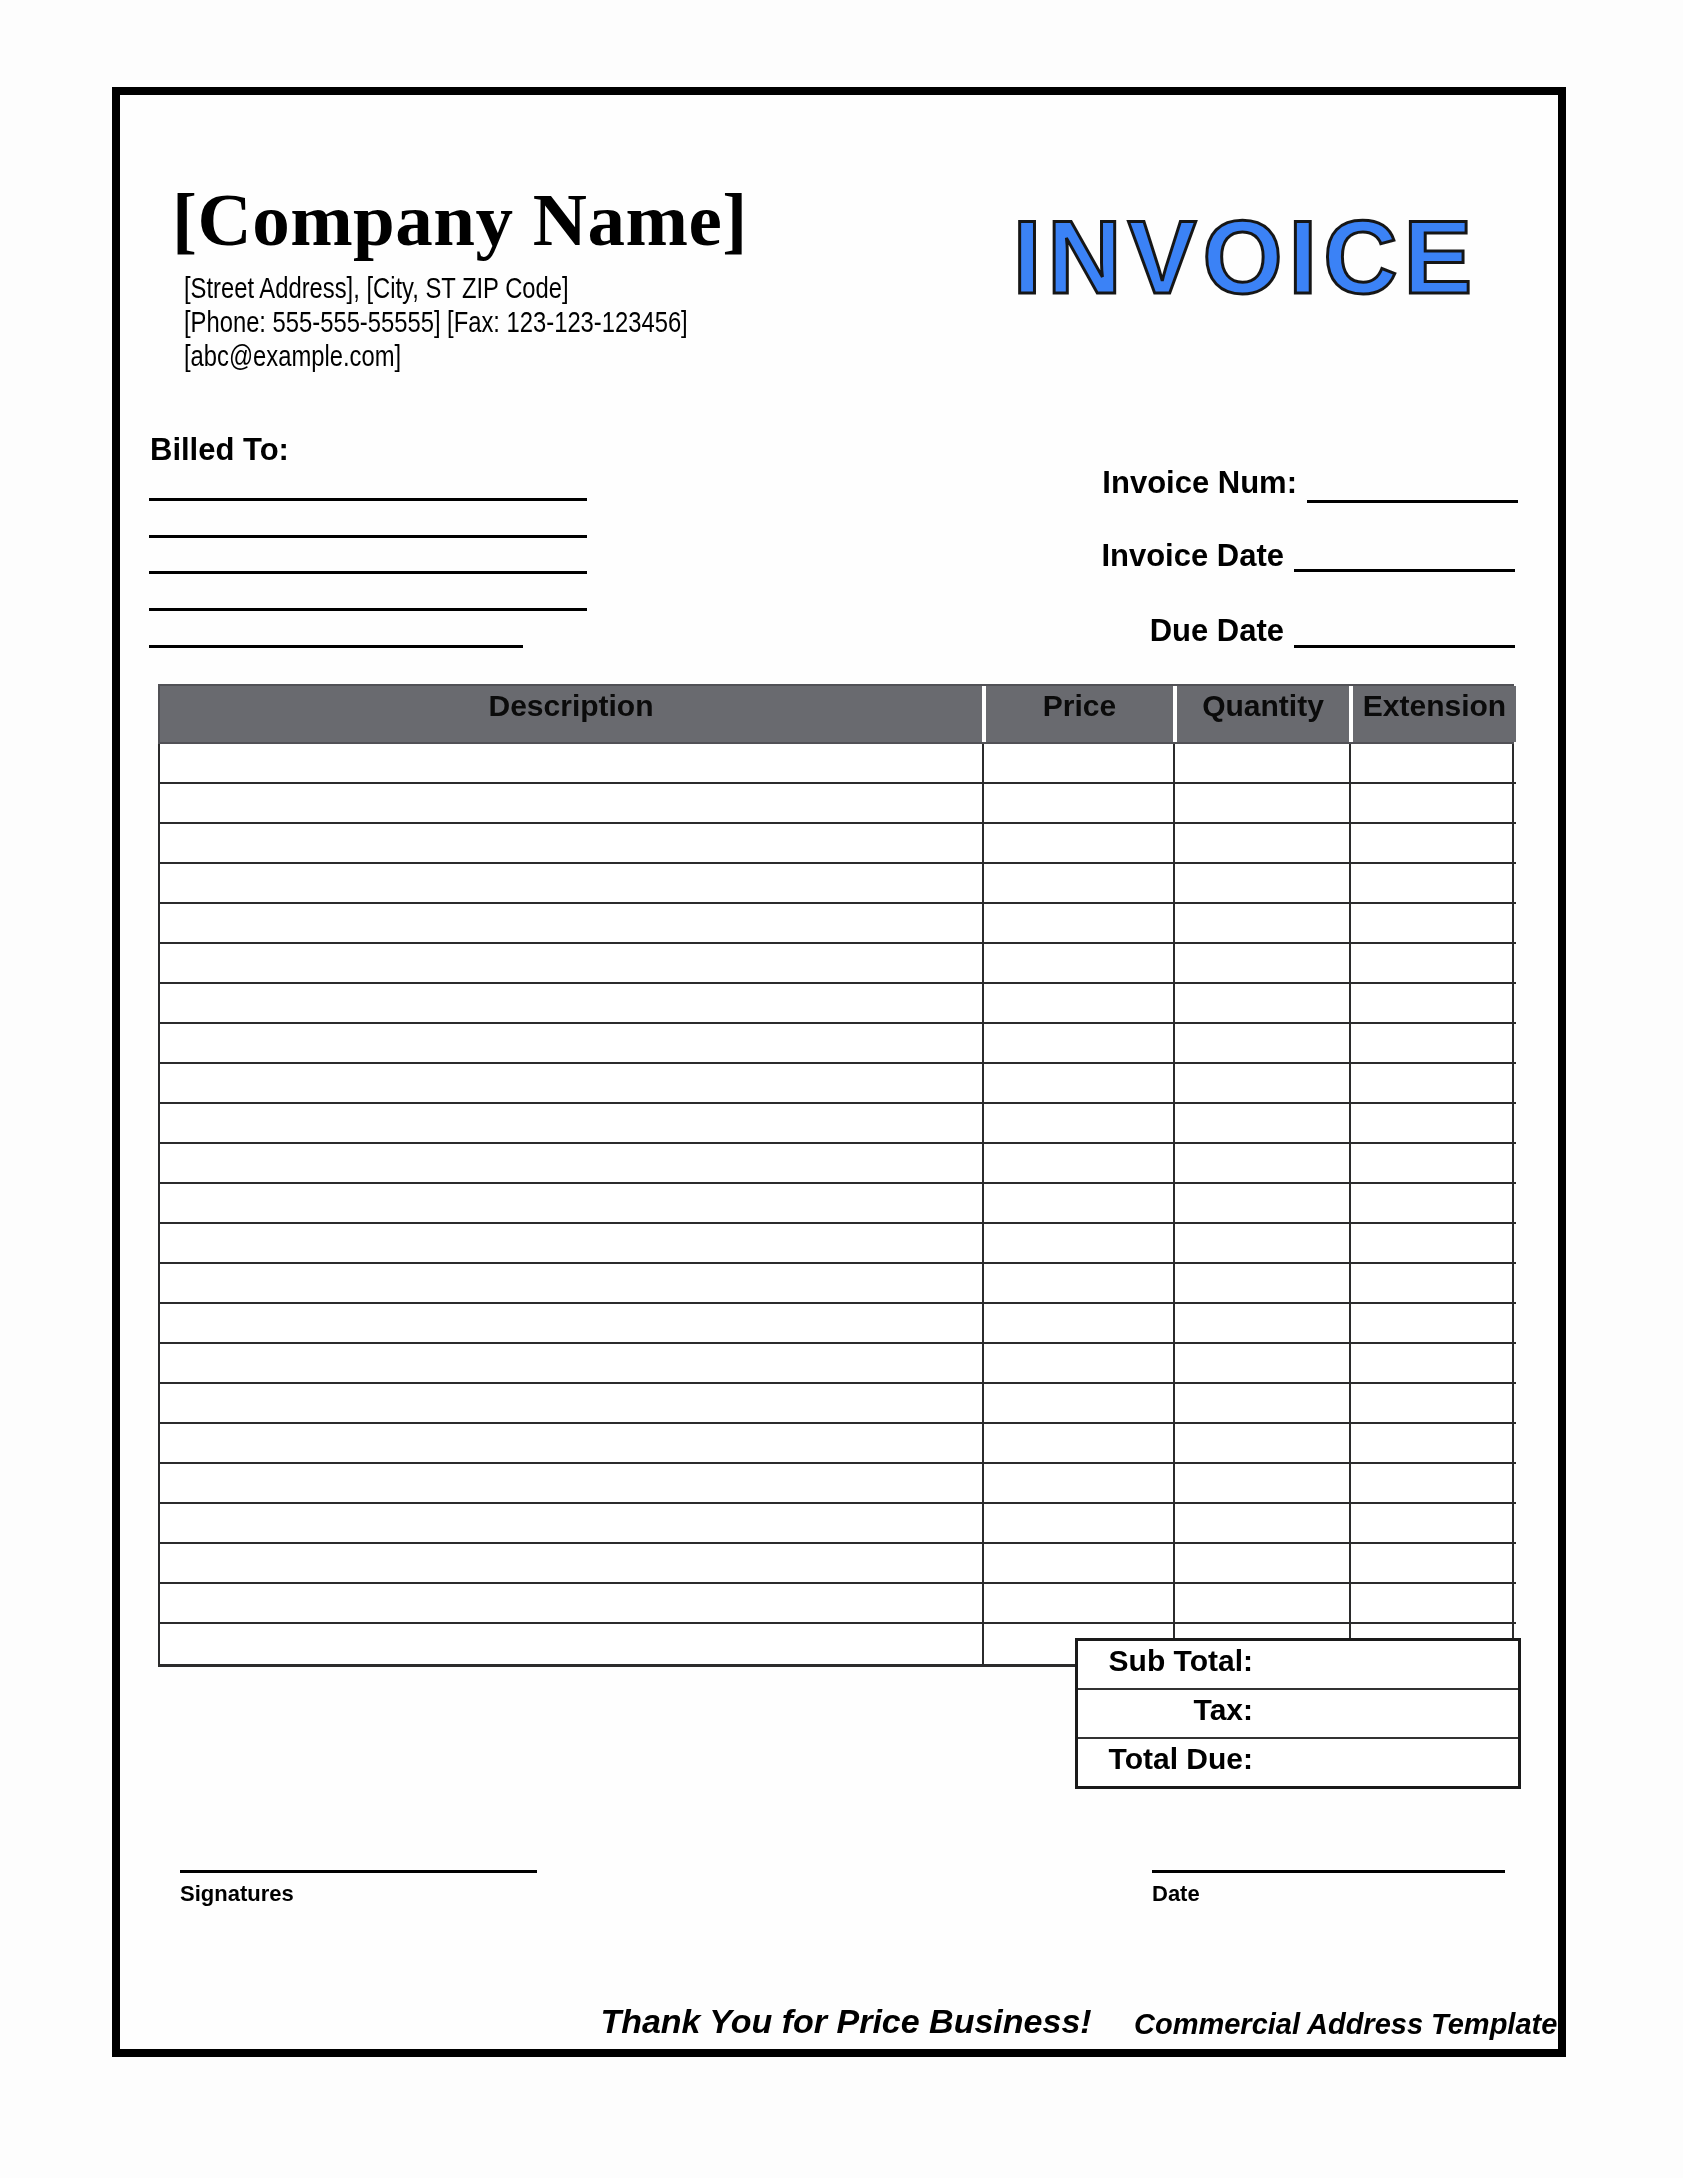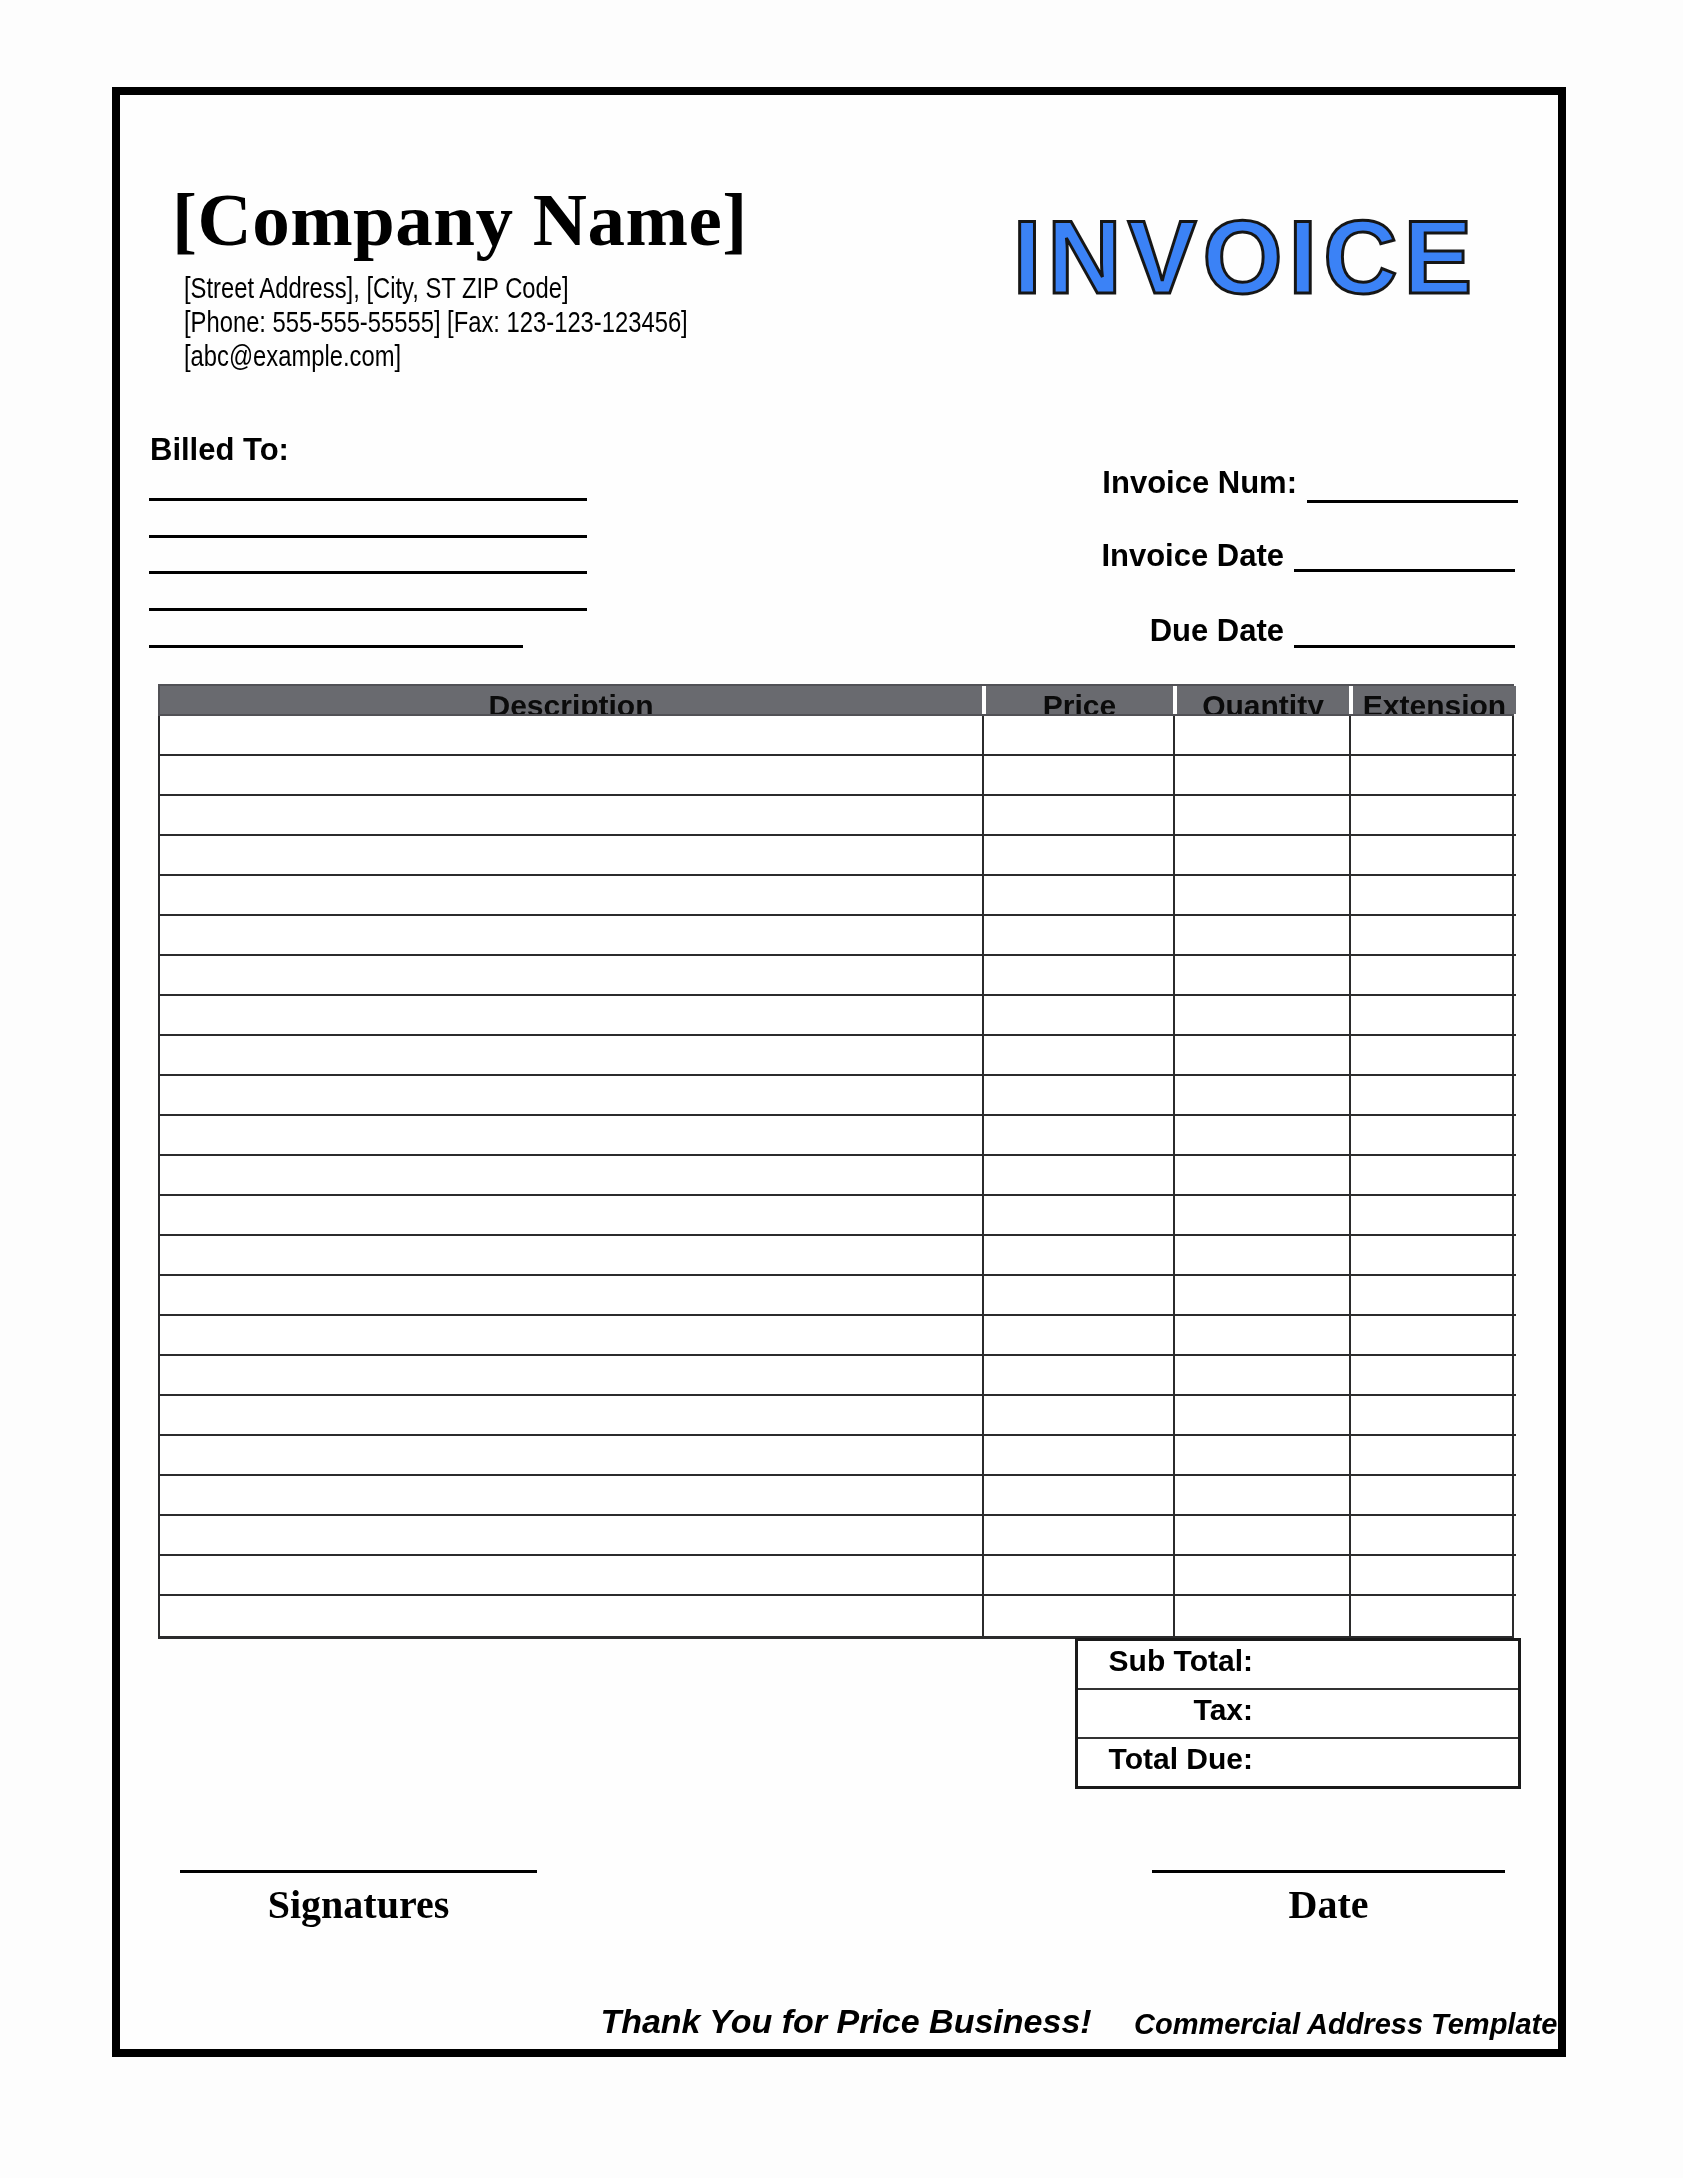--- a/index.html
+++ b/index.html
@@ -80,21 +80,21 @@
   .ml3 { left: 987px;  top: 613px; }
   .mline1 { left: 1307px; top: 500px; width: 211px; }
   .mline2 { left: 1294px; top: 569px; width: 221px; }
   .mline3 { left: 1294px; top: 645px; width: 221px; }
 
   
   .items-table { left: 158px; top: 684px; width: 1356px; }
   .thead {
     display: grid;
     grid-template-columns: 822px 191px 176px 167px;
-    height: 32px;
+    height: 60px;
     box-sizing: border-box;
     border: 2px solid #515156;
     background: #696a6f;
   }
   .thead .hcell {
     font-size: 30px; font-weight: bold;
     color: #0b0b0b;
     text-align: center;
     line-height: 40px;
     box-sizing: border-box;
@@ -130,23 +130,22 @@
     font-size: 30px; font-weight: bold;
     line-height: 40px;
     white-space: nowrap;
   }
   .totals-value { flex: 1; }
 
   
   .sig-line-left  { left: 180px;  top: 1870px; width: 357px; }
   .sig-line-right { left: 1152px; top: 1870px; width: 353px; }
   .sig-caption {
-    font-size: 40px; font-weight: bold;
-    text-align: center;
-    font-family: Liberation Serif, serif;
+    font-size: 22px; font-weight: bold;
+    text-align: left;
   }
   .sig-cap-left  { left: 180px;  top: 1881px; width: 357px; }
   .sig-cap-right { left: 1152px; top: 1881px; width: 353px; }
 
   
   .footer-thanks {
     left: 549px; top: 2002px; width: 594px;
     text-align: center;
     font-size: 34px; font-weight: bold; font-style: italic;
     white-space: nowrap;

